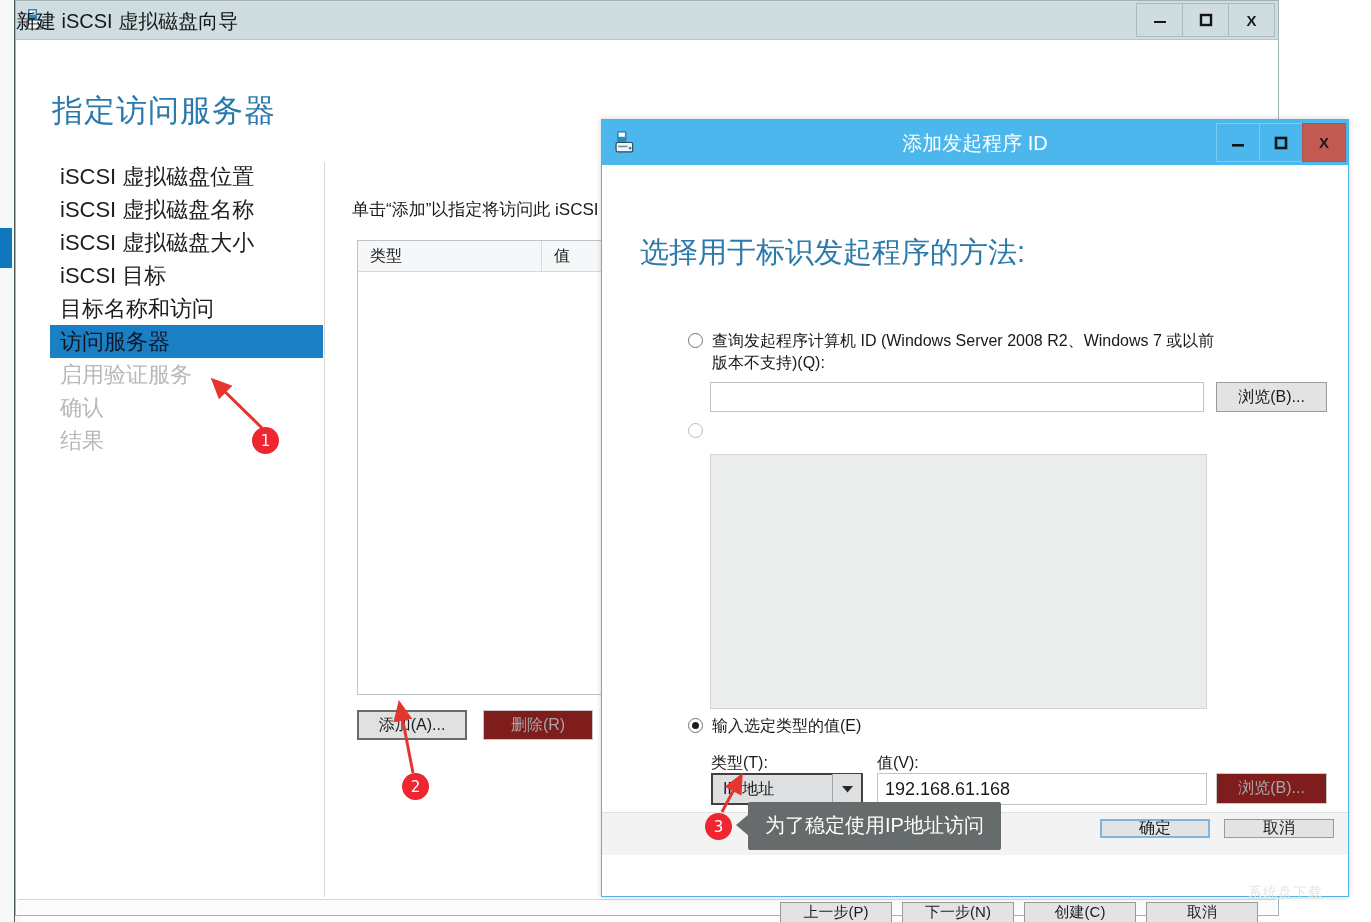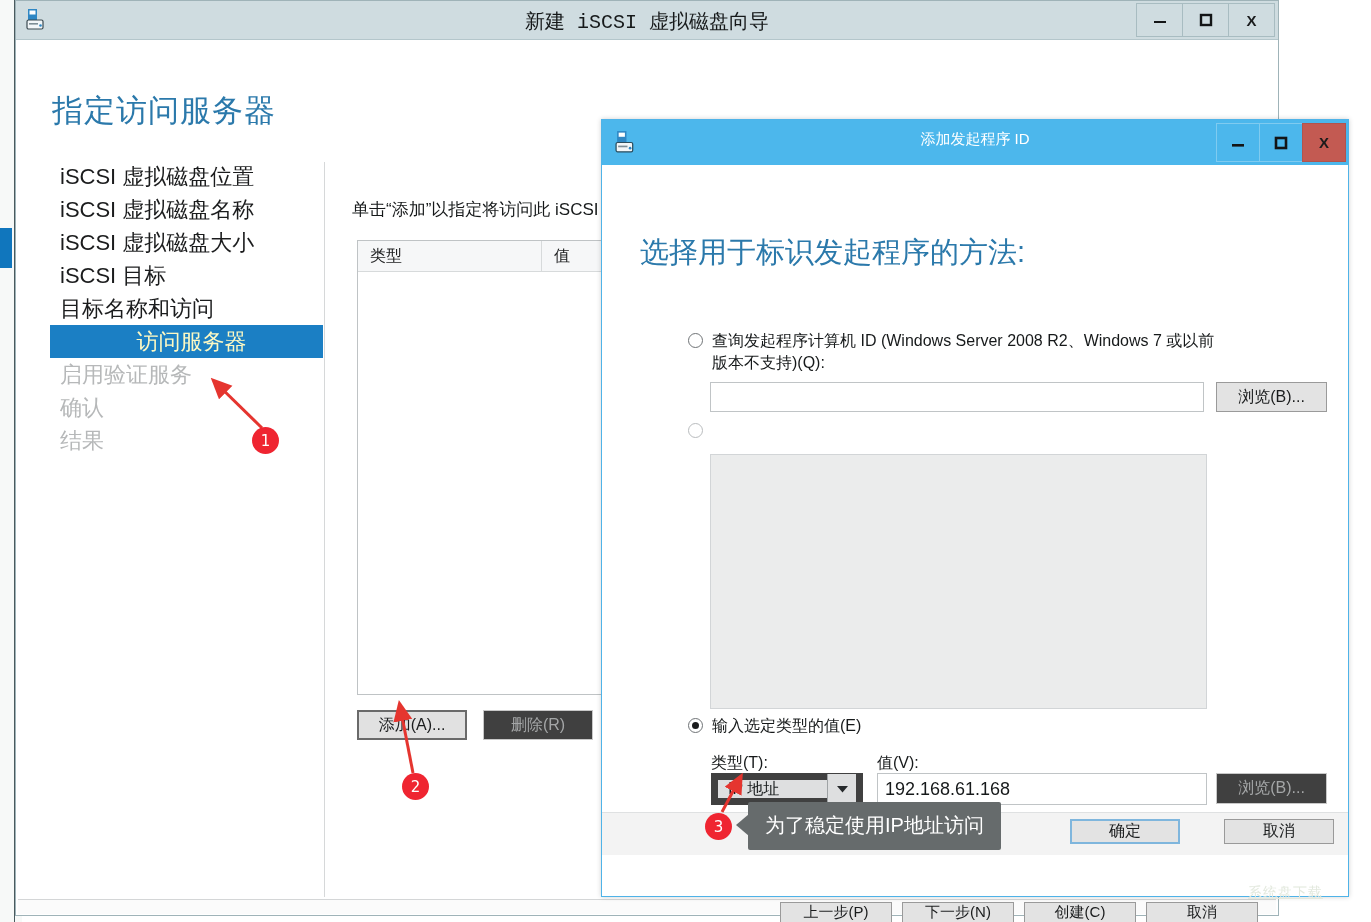--- a/index.html
+++ b/index.html
@@ -37,22 +37,22 @@
     border: 1px solid #9fb3b8;
     box-sizing: border-box;
   }
   .wizard-title {
     position: absolute; left: 0; top: 0; right: 0; height: 38px;
     background: #cfdce0;
     border-bottom: 1px solid #b4c6cb;
   }
   .wizard-title-text {
     position: absolute; left: 0; right: 0; top: 7px;
-    text-align: center;
-    font-size: 20px; color: #16191a; font-family: Liberation Mono, monospace;
+    text-align: left;
+    font-size: 20px; color: #16191a;
   }
   .wiz-icon {
     position: absolute; left: 9px; top: 6px; width: 26px; height: 26px;
   }
   .wiz-btns {
     position: absolute; right: 3px; top: 2px; display: flex;
   }
   .wiz-btn {
     width: 45px; height: 32px;
     border: 1px solid #a8bcc1;
@@ -73,22 +73,22 @@
     position: absolute; left: 18px; top: 120px; width: 288px;
   }
   .side-item {
     height: 33px; line-height: 33px;
     padding-left: 25px;
     font-size: 22px; color: #1b1c1d;
     white-space: nowrap;
   }
   .side-item.dim { color: #b6b8b9; }
   .side-item.sel {
-    background: #1b7fc4; color: #fef9c3;
-    margin-left: 15px; padding-left: 10px; width: 273px; box-sizing: border-box; text-align: center;
+    background: #1b7fc4; color: #0f172a;
+    margin-left: 15px; padding-left: 10px; width: 273px; box-sizing: border-box;
   }
   .side-divider {
     position: absolute; left: 307px; top: 122px; width: 1px; height: 735px;
     background: #d6d8d9;
   }
 
   
   .content-intro {
     position: absolute; left: 335px; top: 158px;
     font-size: 17px; color: #16191a; white-space: nowrap;
@@ -110,21 +110,21 @@
   .grid-col.c2 { width: 250px; border-right: 1px solid #d7dadb; }
   .btn-row { position: absolute; left: 340px; top: 670px; display: flex; gap: 16px; }
   .winbtn {
     min-width: 110px; height: 30px;
     border: 1px solid #9a9a9a; background: #e3e3e3;
     font-size: 16px; color: #1a1c1d;
     display: flex; align-items: center; justify-content: center;
     box-sizing: border-box; cursor: default;
   }
   .winbtn.focusbtn { border: 2px solid #6a6a6a; background: #e1e1e1; }
-  .winbtn.disabled { color: #a4a6a7; background: #404040; border-color: #c8c8c8; }
+  .winbtn.disabled { color: #a4a6a7; background: #7f1d1d; border-color: #c8c8c8; }
 
   
   .wiz-footer {
     position: absolute; left: 1px; right: 1px; bottom: 0px; height: 14px;
     background: #fbfbfb; border-top: 1px solid #d4d6d7;
   }
   .wiz-footer-btns { position: absolute; right: 18px; top: 2px; display: flex; gap: 10px; }
   .wiz-foot-btn {
     width: 112px; height: 24px; border: 1px solid #9a9a9a; background: #e3e3e3;
     font-size: 15px; color: #1a1c1d;
@@ -140,21 +140,21 @@
     border: 1px solid #4fb3e8;
     box-sizing: border-box;
     box-shadow: 0 0 5px rgba(0,0,0,0.18);
   }
   .dlg-title {
     position: relative; height: 45px;
     background: #4cb7ec;
   }
   .dlg-title-text {
     position: absolute; left: 0; right: 0; top: 10px;
-    text-align: center; font-size: 15px; color: #ffffff;
+    text-align: center; font-size: 20px; color: #ffffff;
   }
   .dlg-icon { position: absolute; left: 12px; top: 9px; width: 27px; height: 27px; }
   .dlg-btns { position: absolute; right: 2px; top: 3px; display: flex; }
   .dlg-btn {
     width: 42px; height: 37px; margin-left: -1px;
     border: 1px solid #7fcbf0;
     background: #4cb7ec;
     display: flex; align-items: center; justify-content: center;
     font-size: 15px; font-weight: bold; color: #131516; cursor: default;
   }
@@ -189,41 +189,41 @@
     padding: 0 7px; line-height: 28px;
   }
   .listbox {
     position: absolute; border: 1px solid #d2d5d7; background: #ebecec;
     box-sizing: border-box;
   }
   .field-label { position: absolute; font-size: 16px; color: #16191a; }
 
   .combo {
     position: absolute; left: 710px; top: 727px; width: 152px; height: 32px;
-    border: 7px solid #404040; background: #dedfe0;
+    border: 2px solid #404040; background: #dedfe0;
     box-sizing: border-box; display: flex; align-items: center;
   }
   .combo-text { font-size: 16px; color: #16191a; padding-left: 10px; flex: 1; }
   .combo-arrow {
     width: 28px; height: 30px; border-left: 1px solid #9fa3a5;
     background: #dedfe0;
     display: flex; align-items: center; justify-content: center;
     font-size: 10px; color: #26292b;
   }
 
   .dlg-foot {
     position: absolute; left: 0; right: 0; bottom: 0; height: 42px;
     background: #f3f3f3; border-top: 1px solid #dfe1e2;
   }
   .dlg-foot-btns { position: absolute; right: 14px; top: 6px; display: flex; gap: 14px; }
   .dlg-fbtn {
-    width: 110px; height: 25px; border: 1px solid #9a9a9a; background: #e3e3e3;
+    width: 110px; height: 19px; border: 1px solid #9a9a9a; background: #e3e3e3;
     font-size: 16px; color: #1a1c1d;
     display: flex; align-items: center; justify-content: center;
-    box-sizing: border-box; cursor: default; margin-left: 30px;
+    box-sizing: border-box; cursor: default;
   }
   .dlg-fbtn.primary { border: 2px solid #7fb6dd; }
 
   
   .marker {
     position: absolute; width: 27px; height: 27px; border-radius: 50%;
     background: #ef2531; color: #fff;
     font-size: 15px; display: flex; align-items: center; justify-content: center;
     font-family: "DejaVu Sans", sans-serif;
   }

